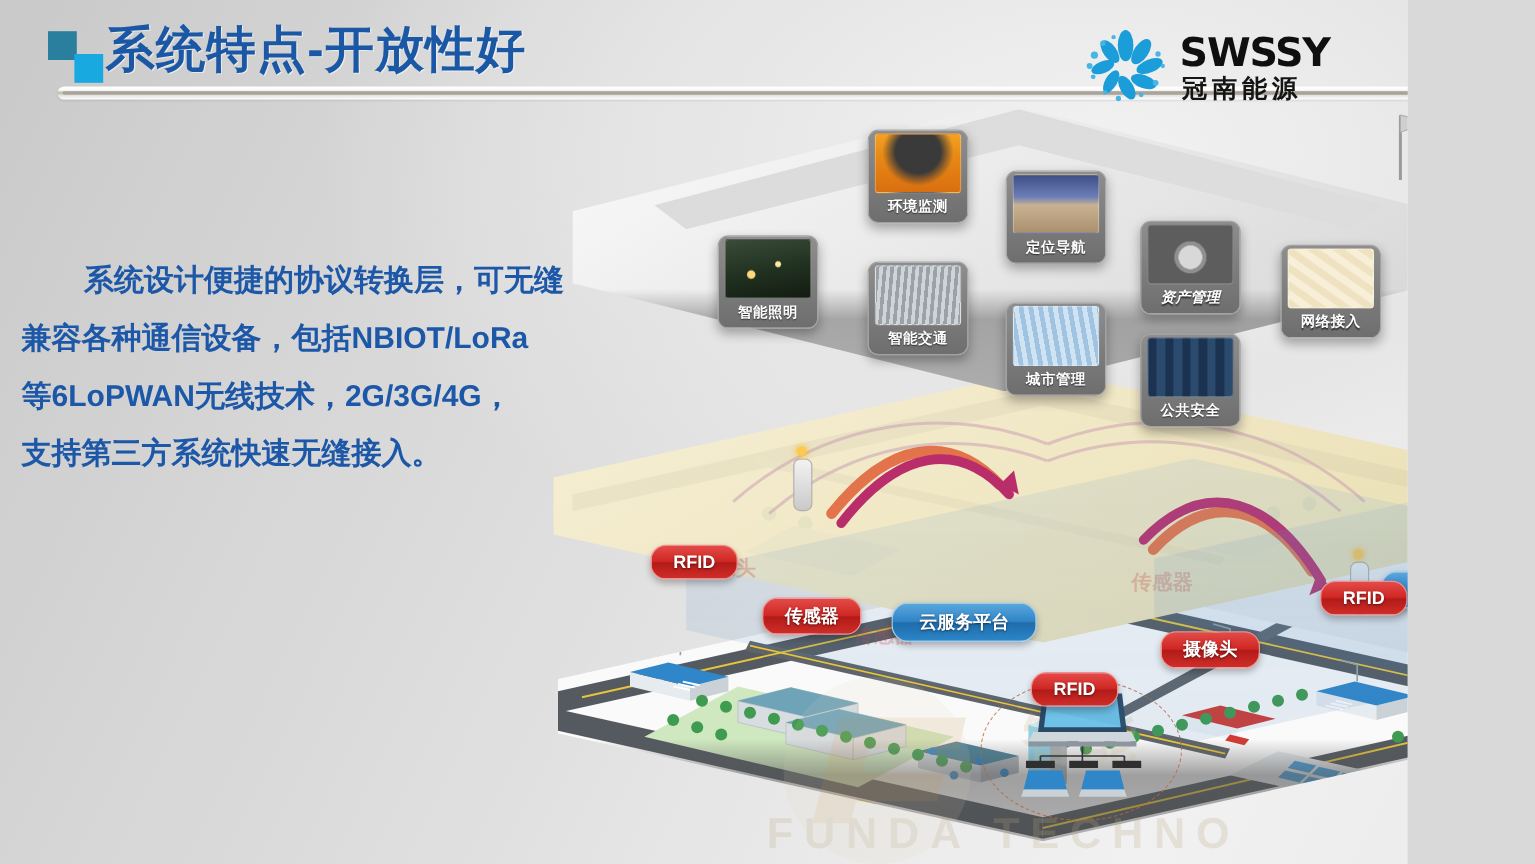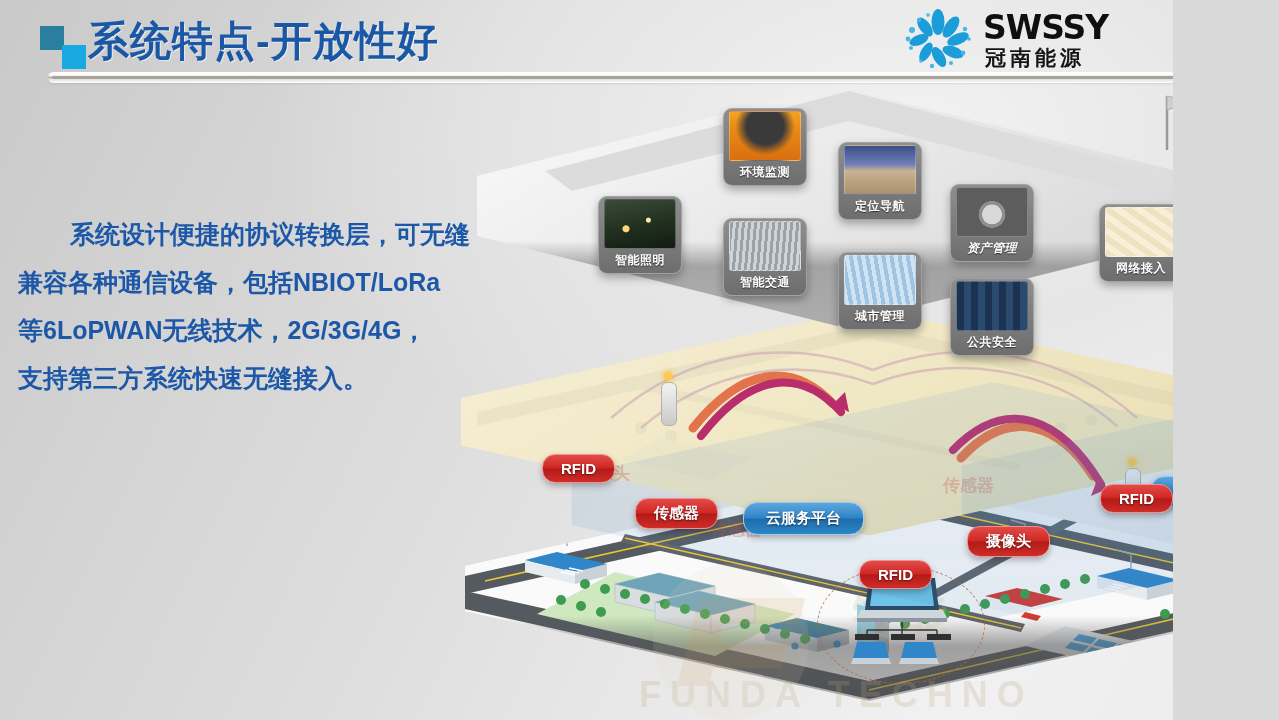--- a/index.html
+++ b/index.html
@@ -30,21 +30,21 @@
     border-radius:6px;
     background:linear-gradient(180deg,#ffffff 0%,#fbfbfb 28%,#b9b4ab 50%,#e2e0dc 64%,#ffffff 100%);
     box-shadow:0 1px 2px rgba(0,0,0,.10);
   }
   .rule:before{
     content:"";position:absolute;left:4px;top:4px;width:1178px;height:3px;
     border-radius:2px;background:#a9a49b;
   }
 
   
-  .logo{position:absolute;right:14px;top:6px;width:260px;height:66px;}
+  .logo{position:absolute;right:14px;top:22px;width:260px;height:66px;}
   .logo-mark{position:absolute;left:0;top:2px;width:78px;height:62px;}
   .logo-word{
     position:absolute;left:84px;top:2px;
     font-size:33px;font-weight:bold;color:#0f0f0f;letter-spacing:-1px;
     font-family:"DejaVu Sans",sans-serif;
   }
   .logo-sub{
     position:absolute;left:86px;top:38px;
     font-size:21px;font-weight:bold;color:#141414;letter-spacing:4px;
   }
@@ -512,21 +512,21 @@
     <div class="card" style="left:383px;top:166px;">
       <span class="thumb th-city"></span>
       <span class="cap">城市管理</span>
     </div>
 
     <div class="card" style="left:495px;top:98px;font-style:italic;">
       <span class="thumb th-asset"></span>
       <span class="cap">资产管理</span>
     </div>
 
-    <div class="card" style="left:644px;top:118px;">
+    <div class="card" style="left:612px;top:118px;">
       <span class="thumb th-net"></span>
       <span class="cap">网络接入</span>
     </div>
 
     <div class="card" style="left:495px;top:192px;">
       <span class="thumb th-sec"></span>
       <span class="cap">公共安全</span>
     </div>
 
     <div class="badge red" style="left:87px;top:368px;padding:5px 18px;font-size:15px;">RFID</div>

